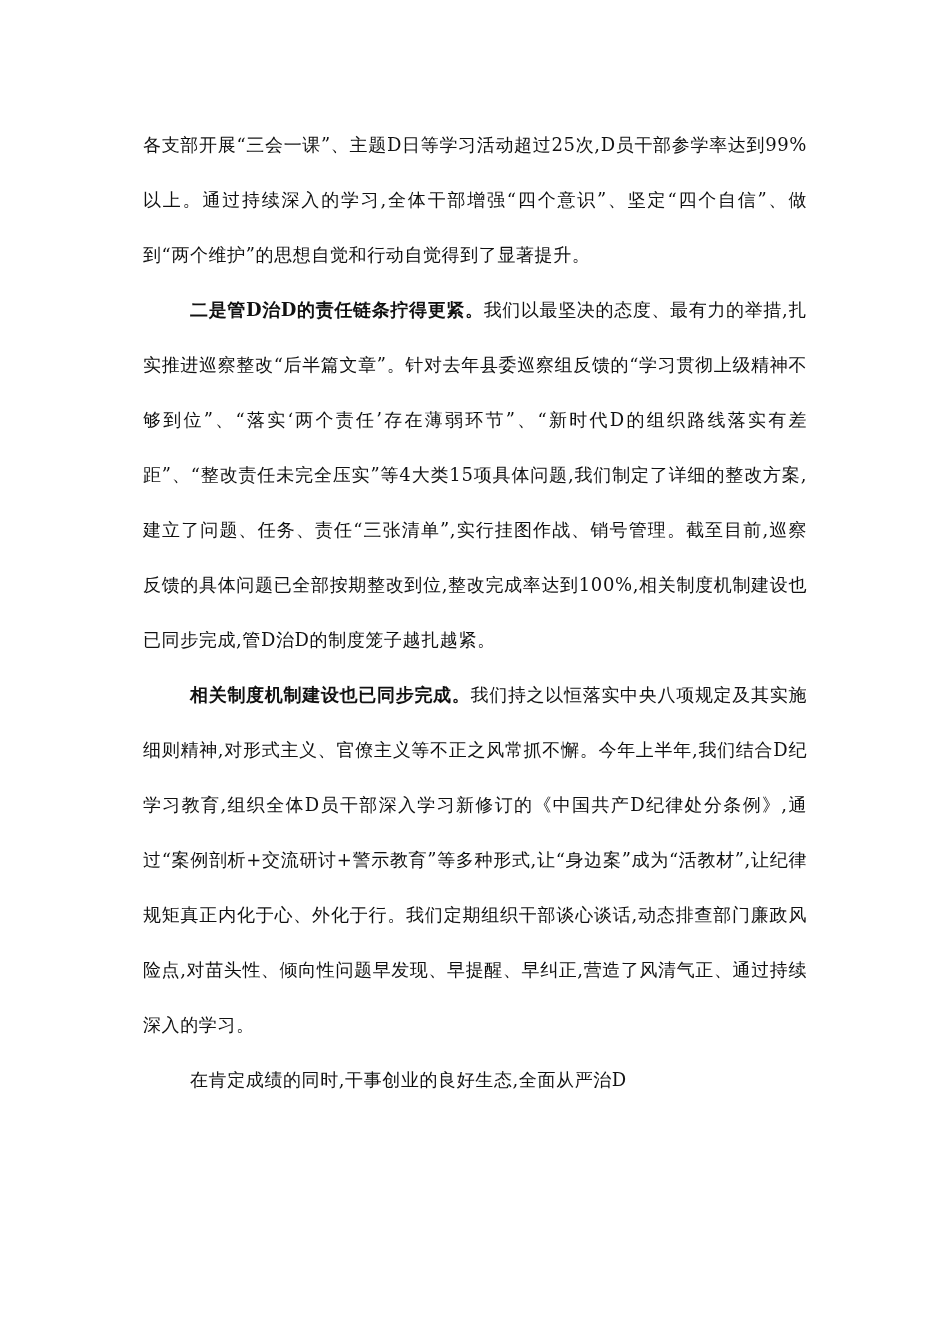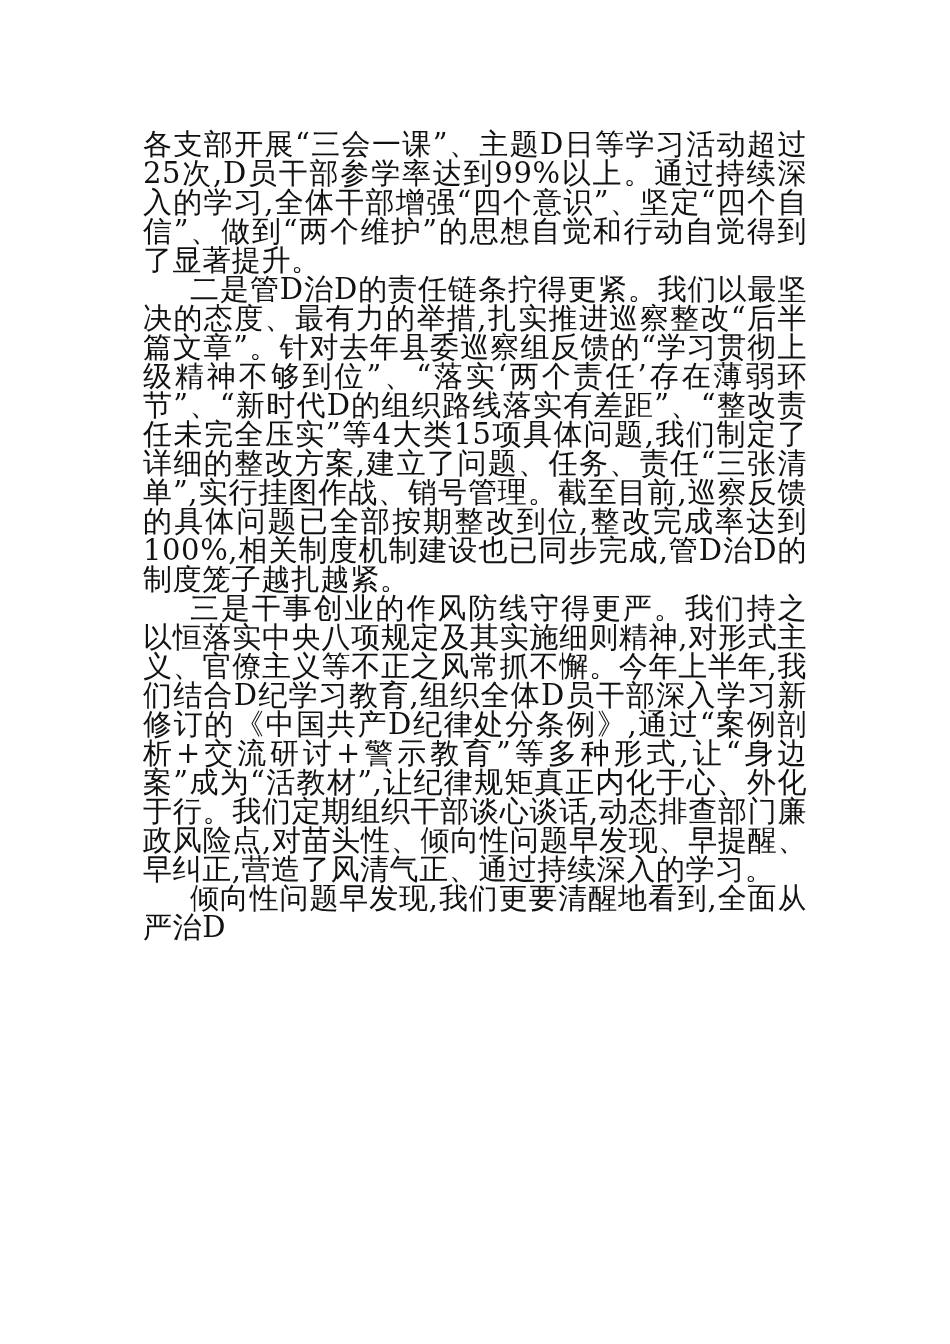--- a/index.html
+++ b/index.html
@@ -1,40 +1,40 @@
 <!DOCTYPE html>
 <html><head>
 <meta charset="utf-8">
 <style>
   html, body { margin: 0; padding: 0; background: #ffffff; }
   body { width: 950px; height: 1344px; position: relative; overflow: hidden; }
   .page {
     position: absolute;
     left: 143px;
-    top: 130px;
+    top: 117px;
     width: 664px;
     font-family: "DejaVu Serif", "Liberation Serif", serif;
-    font-size: 29px;
-    line-height: 29px;
+    font-size: 18px;
+    line-height: 55px;
     color: #111111;
     letter-spacing: 0.6px;
   }
   .para { margin: 0; text-align: justify; text-align-last: left; }
   .indent { text-indent: 47px; }
-  .bold { font-weight: normal; }
+  .bold { font-weight: bold; }
 </style>
 </head>
 <body>
 
 <div class="page">
   <p class="para">
     <span>各支部开展“三会一课”、主题D日等学习活动超过25次,D员干部参学率达到99%以上。通过持续深入的学习,全体干部增强“四个意识”、坚定“四个自信”、做到“两个维护”的思想自觉和行动自觉得到了显著提升。</span>
   </p>
   <p class="para indent">
     <span class="bold">二是管D治D的责任链条拧得更紧。</span><span>我们以最坚决的态度、最有力的举措,扎实推进巡察整改“后半篇文章”。针对去年县委巡察组反馈的“学习贯彻上级精神不够到位”、“落实‘两个责任’存在薄弱环节”、“新时代D的组织路线落实有差距”、“整改责任未完全压实”等4大类15项具体问题,我们制定了详细的整改方案,建立了问题、任务、责任“三张清单”,实行挂图作战、销号管理。截至目前,巡察反馈的具体问题已全部按期整改到位,整改完成率达到100%,相关制度机制建设也已同步完成,管D治D的制度笼子越扎越紧。</span>
   </p>
   <p class="para indent">
-    <span class="bold">三是干事创业的作风防线守得更严。</span><span>我们持之以恒落实中央八项规定及其实施细则精神,对形式主义、官僚主义等不正之风常抓不懈。今年上半年,我们结合D纪学习教育,组织全体D员干部深入学习新修订的《中国共产D纪律处分条例》,通过“案例剖析+交流研讨+警示教育”等多种形式,让“身边案”成为“活教材”,让纪律规矩真正内化于心、外化于行。我们定期组织干部谈心谈话,动态排查部门廉政风险点,对苗头性、倾向性问题早发现、早提醒、早纠正,营造了风清气正、通过持续深入的学习。</span>
+    <span class="bold">相关制度机制建设也已同步完成。</span><span>我们持之以恒落实中央八项规定及其实施细则精神,对形式主义、官僚主义等不正之风常抓不懈。今年上半年,我们结合D纪学习教育,组织全体D员干部深入学习新修订的《中国共产D纪律处分条例》,通过“案例剖析+交流研讨+警示教育”等多种形式,让“身边案”成为“活教材”,让纪律规矩真正内化于心、外化于行。我们定期组织干部谈心谈话,动态排查部门廉政风险点,对苗头性、倾向性问题早发现、早提醒、早纠正,营造了风清气正、通过持续深入的学习。</span>
   </p>
   <p class="para indent">
-    <span>倾向性问题早发现,我们更要清醒地看到,全面从严治D</span>
+    <span>在肯定成绩的同时,干事创业的良好生态,全面从严治D</span>
   </p>
 </div>
 
 </body></html>

